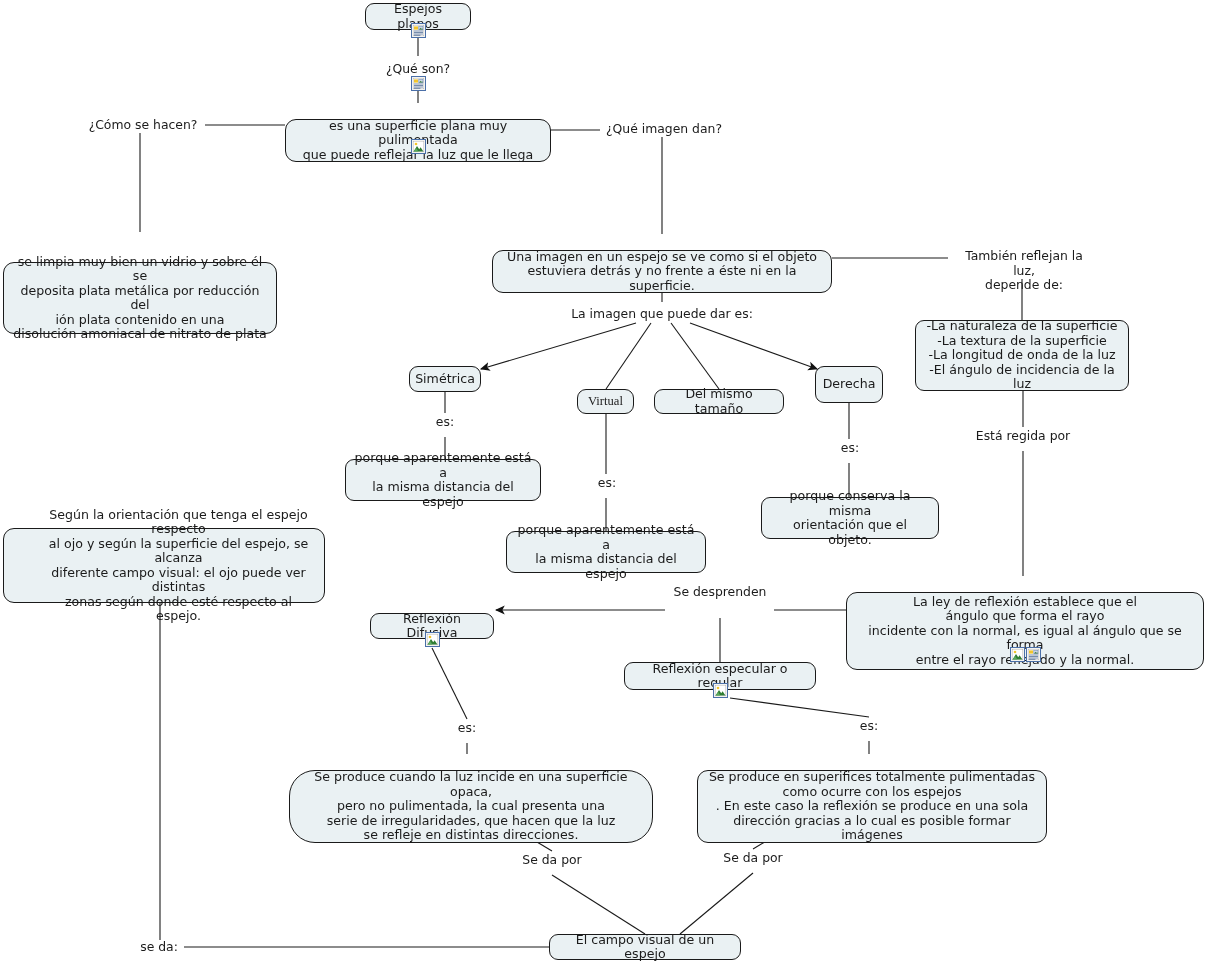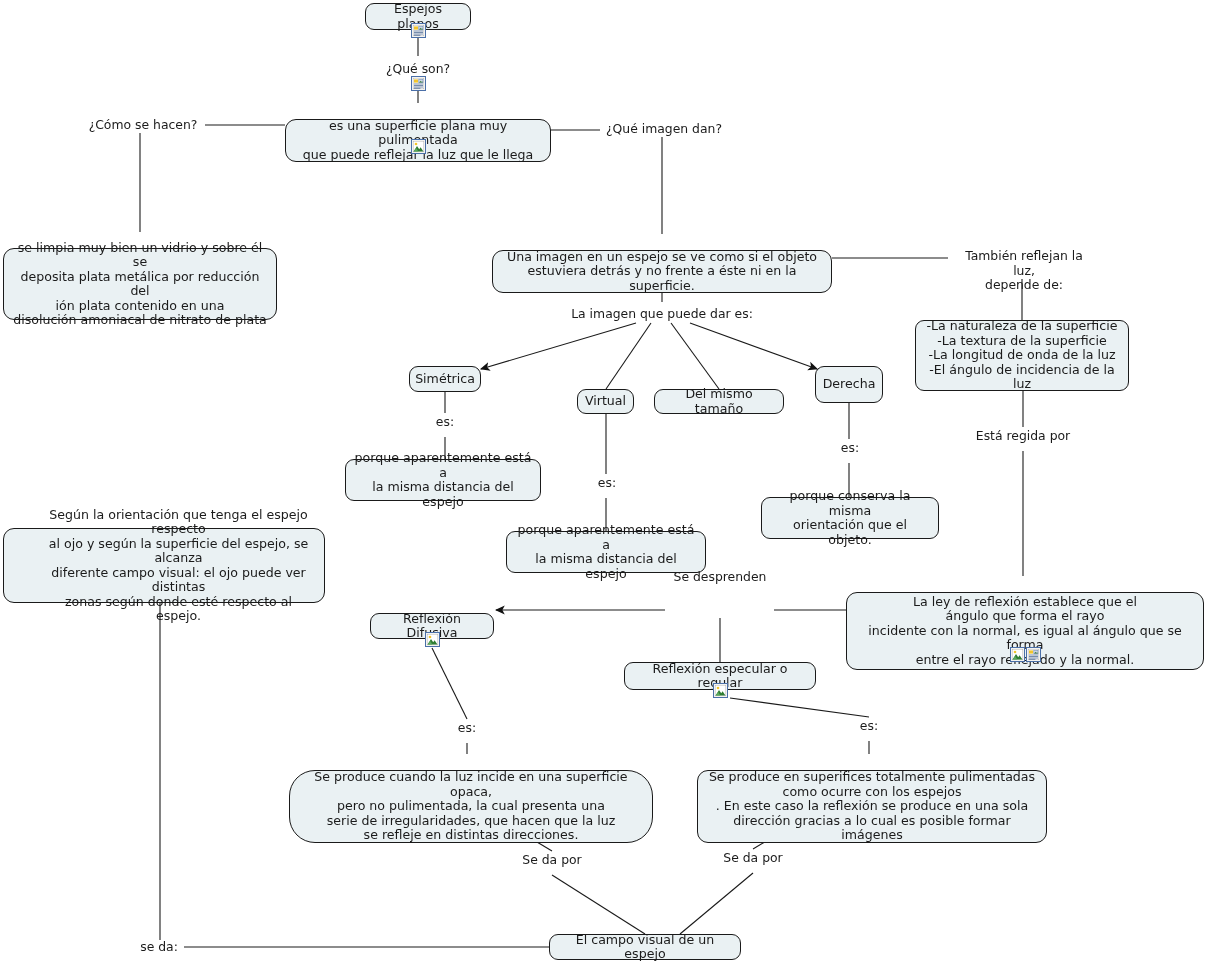--- a/index.html
+++ b/index.html
@@ -145,32 +145,32 @@
         <span class="mini-icon">
           <svg width="11" height="11" viewBox="0 0 11 11">
             <rect x="0" y="0" width="11" height="11" fill="#ffffff"></rect>
             <rect x="0" y="0" width="11" height="11" fill="none" stroke="#8a8a8a" stroke-width="0.6"></rect>
             <circle cx="3" cy="3" r="1.3" fill="#f2c52c"></circle>
             <path d="M0.6,10.4 L4,5 L6.2,8.2 L7.6,6.3 L10.4,10.4 Z" fill="#2f7d32"></path>
             <path d="M0.6,10.4 L3.2,7 L5.4,10.4 Z" fill="#5aa95e"></path>
           </svg>
         </span>
       </div>
-      <div class="node wide" style="left: 3px; top: 232px; width: 274px; height: 72px;">se limpia muy bien un vidrio y sobre él se
+      <div class="node wide" style="left: 3px; top: 246px; width: 274px; height: 72px;">se limpia muy bien un vidrio y sobre él se
 deposita plata metálica por reducción del
 ión plata contenido en una
 disolución amoniacal de nitrato de plata</div>
       <div class="node wide" style="left: 492px; top: 234px; width: 340px; height: 43px;">Una imagen en un espejo se ve como si el objeto
 estuviera detrás y no frente a éste ni en la superficie.</div>
       <div class="node" style="left: 915px; top: 320px; width: 214px; height: 71px;">-La naturaleza de la superficie
 -La textura de la superficie
 -La longitud de onda de la luz
 -El ángulo de incidencia de la luz</div>
       <div class="node" style="left: 409px; top: 366px; width: 72px; height: 26px;">Simétrica</div>
-      <div class="node" style="left: 577px; top: 389px; width: 57px; height: 25px;">Virtual</div>
+      <div class="node" style="left: 577px; top: 389px; width: 57px; height: 25px; font-family: Liberation Serif, serif;">Virtual</div>
       <div class="node" style="left: 654px; top: 389px; width: 130px; height: 25px;">Del mismo tamaño</div>
       <div class="node" style="left: 815px; top: 366px; width: 68px; height: 37px;">Derecha</div>
       <div class="node" style="left: 345px; top: 459px; width: 196px; height: 42px;">porque aparentemente está a
 la misma distancia del espejo</div>
       <div class="node" style="left: 506px; top: 531px; width: 200px; height: 42px;">porque aparentemente está a
 la misma distancia del espejo</div>
       <div class="node" style="left: 761px; top: 497px; width: 178px; height: 42px;">porque conserva la misma
 orientación que el objeto.</div>
       <div class="node wide" style="left: 3px; top: 512px; width: 322px; height: 75px; padding-left: 37px;">Según la orientación que tenga el espejo respecto
 al ojo y según la superficie del espejo, se alcanza
@@ -259,20 +259,20 @@
       </div>
       <div class="linklabel" style="left: 85px; top: 118px; width: 116px;">¿Cómo se hacen?</div>
       <div class="linklabel" style="left: 604px; top: 122px; width: 120px;">¿Qué imagen dan?</div>
       <div class="linklabel" style="left: 954px; top: 249px; width: 140px;">También reflejan la luz,
 depende de:</div>
       <div class="linklabel" style="left: 568px; top: 307px; width: 188px;">La imagen que puede dar es:</div>
       <div class="linklabel" style="left: 433px; top: 415px; width: 24px;">es:</div>
       <div class="linklabel" style="left: 595px; top: 476px; width: 24px;">es:</div>
       <div class="linklabel" style="left: 838px; top: 441px; width: 24px;">es:</div>
       <div class="linklabel" style="left: 975px; top: 429px; width: 96px;">Está regida por</div>
-      <div class="linklabel" style="left: 671px; top: 570px; width: 98px;">Se desprenden</div>
+      <div class="linklabel" style="left: 671px; top: 585px; width: 98px;">Se desprenden</div>
       <div class="linklabel" style="left: 455px; top: 721px; width: 24px;">es:</div>
       <div class="linklabel" style="left: 857px; top: 719px; width: 24px;">es:</div>
       <div class="linklabel" style="left: 518px; top: 853px; width: 68px;">Se da por</div>
       <div class="linklabel" style="left: 719px; top: 851px; width: 68px;">Se da por</div>
       <div class="linklabel" style="left: 137px; top: 940px; width: 44px;">se da:</div>
     </div>
 </div>
 
 </body></html>

